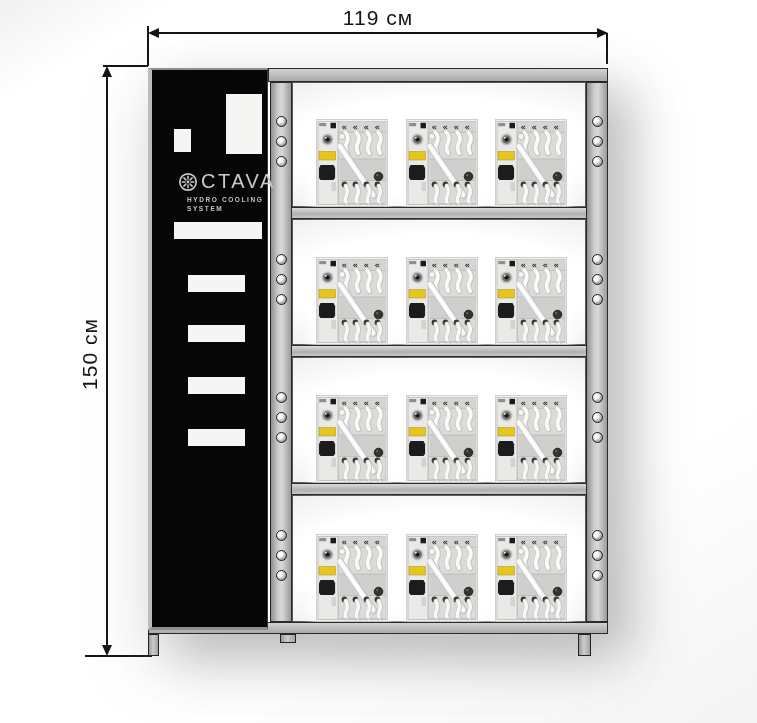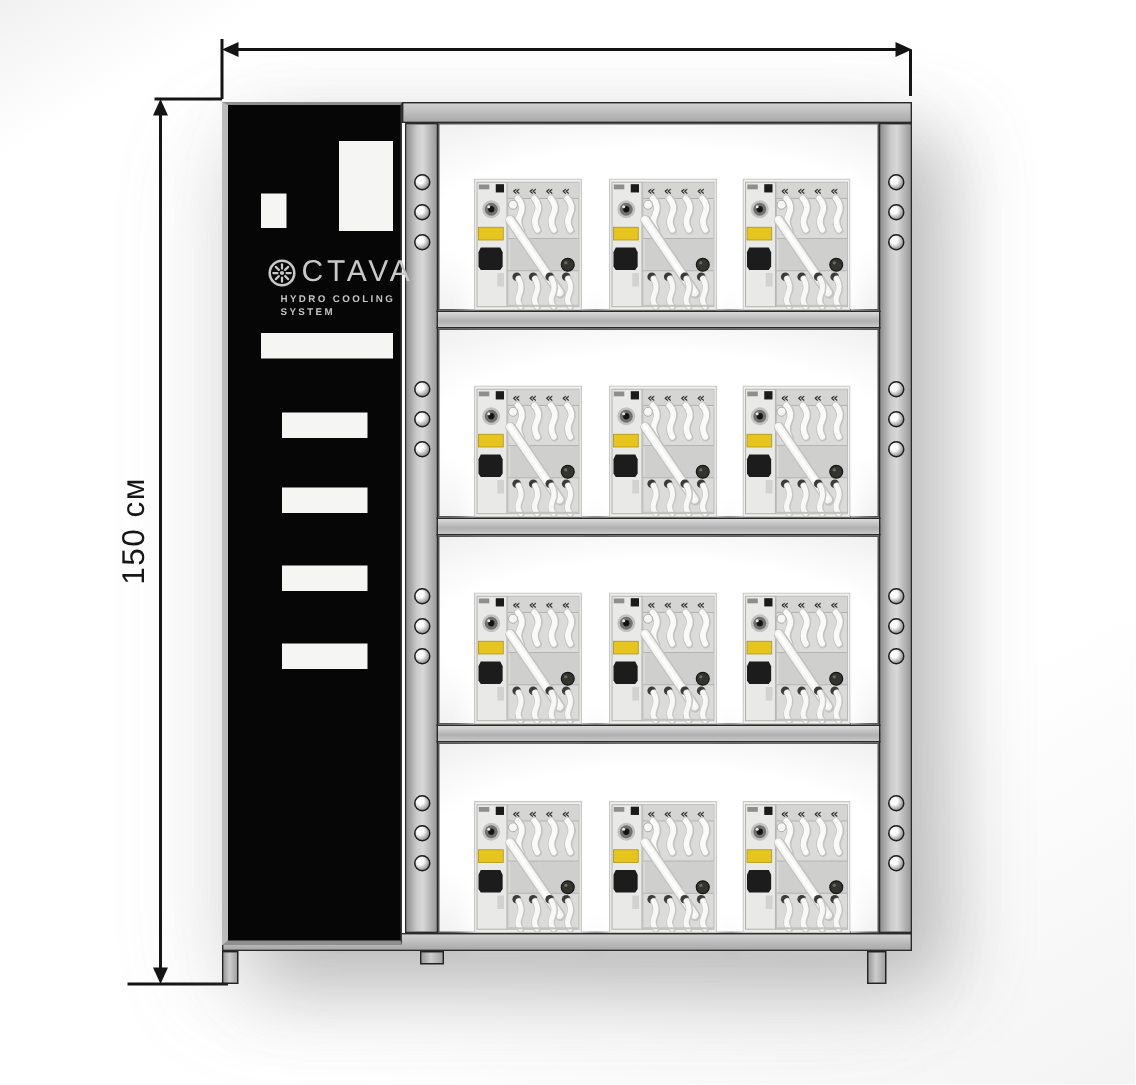--- a/index.html
+++ b/index.html
@@ -113,20 +113,21 @@
         <path d="M51.7 66.7 q3 5.5 0.5 10.5 q-2 5 0.8 8" stroke="#f8f8f6" stroke-width="3.4"></path>
         <path d="M62.7 66.7 q3 5.5 0.5 10.5 q-2 5 0.8 8" stroke="#f8f8f6" stroke-width="3.4"></path>
       </g>
       <rect x="23" y="84.2" width="46.6" height="1.4" fill="#c2c2c0"></rect>
     </symbol>
   </defs>
 </svg>
 
 <div class="scene">
 
+  <div class="dim-label" style="left:148px;top:6px;width:460px;">119 см</div>
   <div class="arr arr-left" style="left:148px;top:28px;"></div>
   <div class="dim-line" style="left:158px;top:32px;width:440px;height:2px;"></div>
   <div class="arr arr-right" style="left:597px;top:28px;"></div>
   <div class="dim-line" style="left:147px;top:26px;width:2px;height:40px;"></div>
   <div class="dim-line" style="left:606px;top:33px;width:2px;height:31px;"></div>
 
   <div class="dim-label dim-label-v" style="left:50px;top:342px;width:80px;">150 см</div>
   <div class="arr arr-up" style="left:102px;top:66px;"></div>
   <div class="dim-line" style="left:106px;top:76px;width:2px;height:570px;"></div>
   <div class="arr arr-down" style="left:102px;top:645px;"></div>

